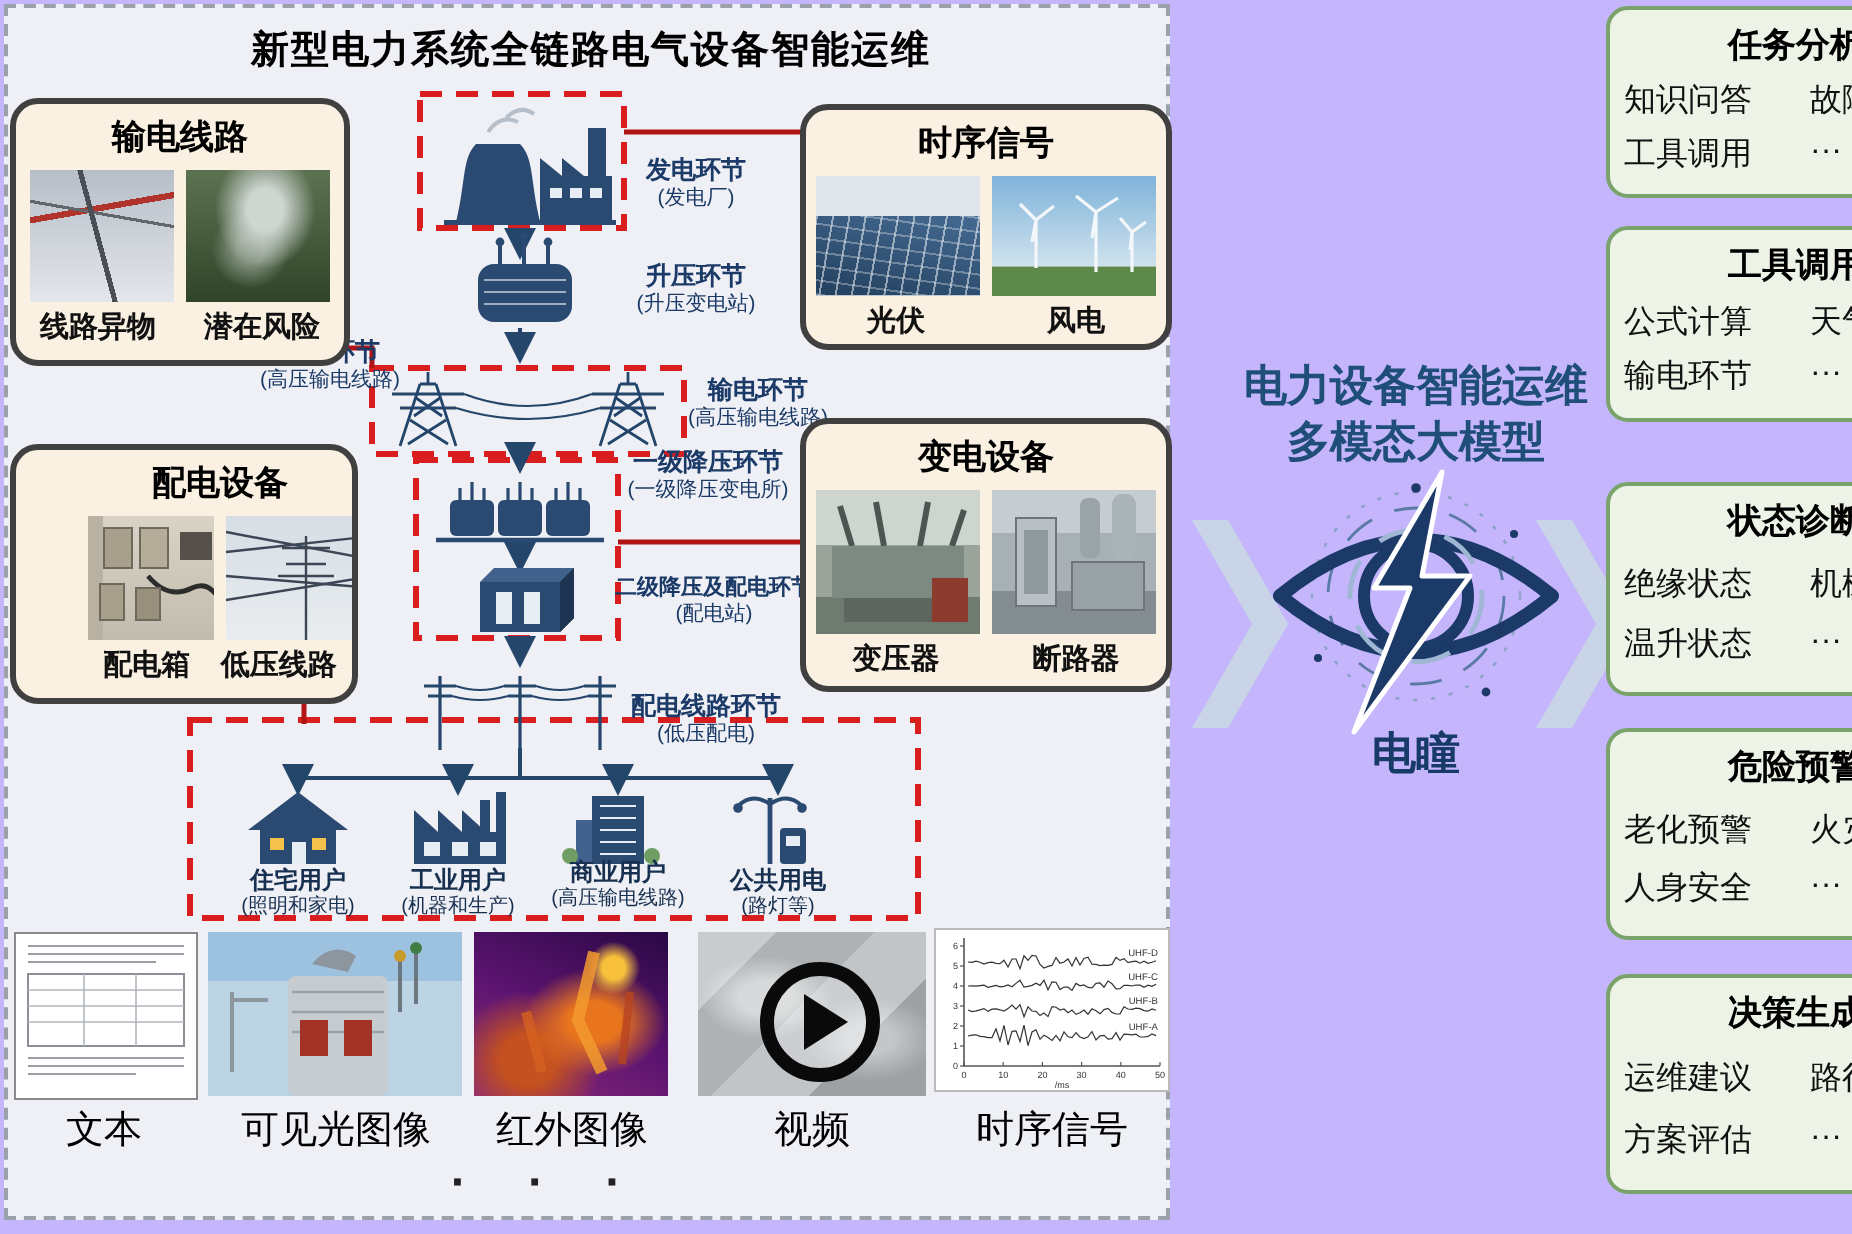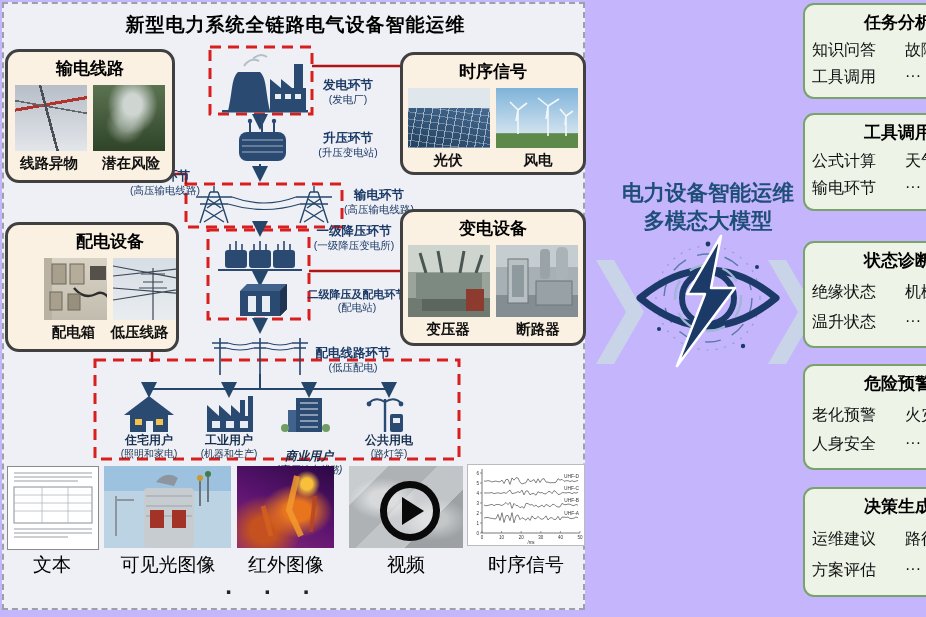--- a/index.html
+++ b/index.html
@@ -270,21 +270,21 @@
     </div>
 
     <div class="ulabel" style="left:102px;top:429px;">
       <span class="t">住宅用户</span>
       <span class="s">(照明和家电)</span>
     </div>
     <div class="ulabel" style="left:182px;top:429px;">
       <span class="t">工业用户</span>
       <span class="s">(机器和生产)</span>
     </div>
-    <div class="ulabel" style="left:262px;top:445px;font-style:italic;">
+    <div class="ulabel" style="left:262px;top:425px;">
       <span class="t">商业用户</span>
       <span class="s">(高压输电线路)</span>
     </div>
     <div class="ulabel" style="left:342px;top:429px;">
       <span class="t">公共用电</span>
       <span class="s">(路灯等)</span>
     </div>
 
     <div class="equip" style="left:1px;top:45px;width:170px;height:134px;">
       <div class="equip-title">输电线路</div>
@@ -474,20 +474,21 @@
     <circle cx="75" cy="10" r="2.4" fill="#1c3a67"></circle>
     <circle cx="124" cy="33" r="2" fill="#1c3a67"></circle>
     <circle cx="26" cy="95" r="2" fill="#1c3a67"></circle>
     <circle cx="110" cy="112" r="2.2" fill="#1c3a67"></circle>
     <path d="M7 64 Q75 8 143 64 Q75 120 7 64 Z" fill="none" stroke="#1c3a67" stroke-width="7" stroke-linejoin="round"></path>
     <circle cx="75" cy="64" r="26" fill="none" stroke="#1c3a67" stroke-width="6"></circle>
     <circle cx="75" cy="64" r="33" fill="none" stroke="#9fb6d4" stroke-width="2.4" stroke-dasharray="20 14"></circle>
     <polygon points="88,2 54,60 72,60 44,132 102,54 78,54" fill="#1c3a67" stroke="#ffffff" stroke-width="2.5" stroke-linejoin="round"></polygon>
   </svg>
 
+  <div class="model-name">电瞳</div>
 
   <div class="cap" style="top:3px;height:96px;">
     <div class="cap-title">任务分析</div>
     <div class="cap-row cap-row1">
         <span class="c1">知识问答</span>
         <span class="c2">故障</span>
       </div>
     <div class="cap-row cap-row2">
         <span class="c1">工具调用</span>
         <span class="c2">···</span>

